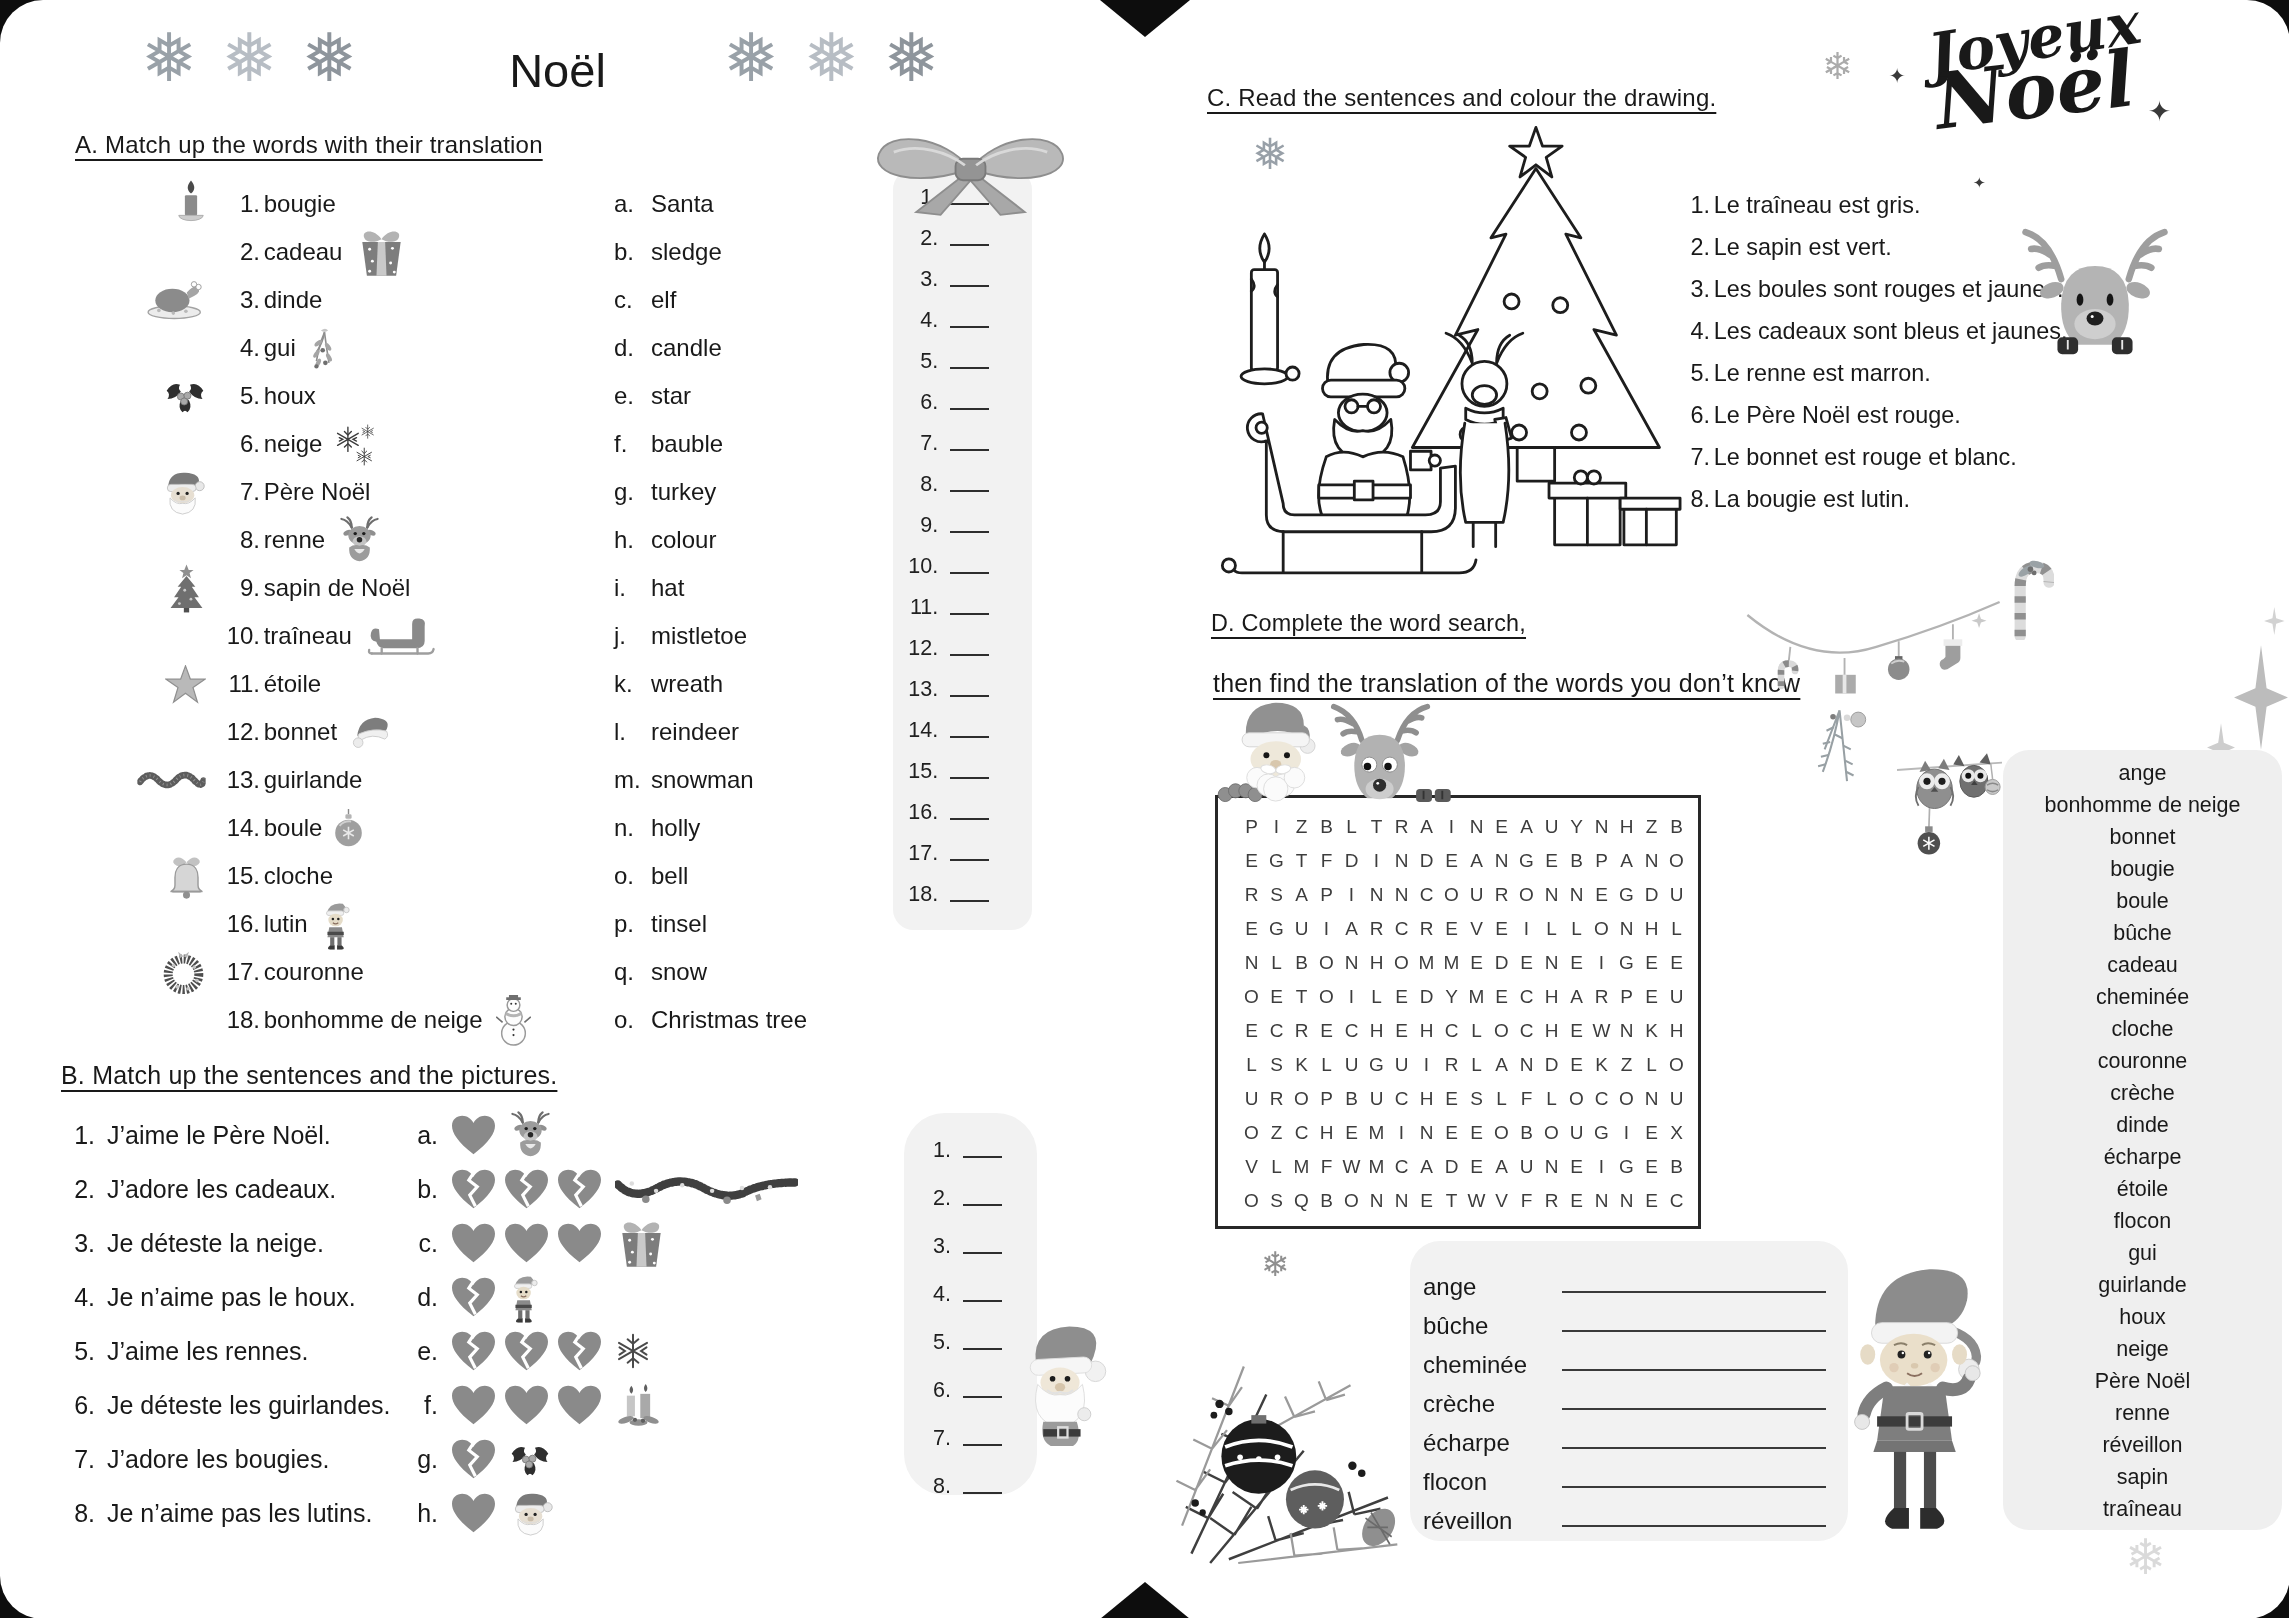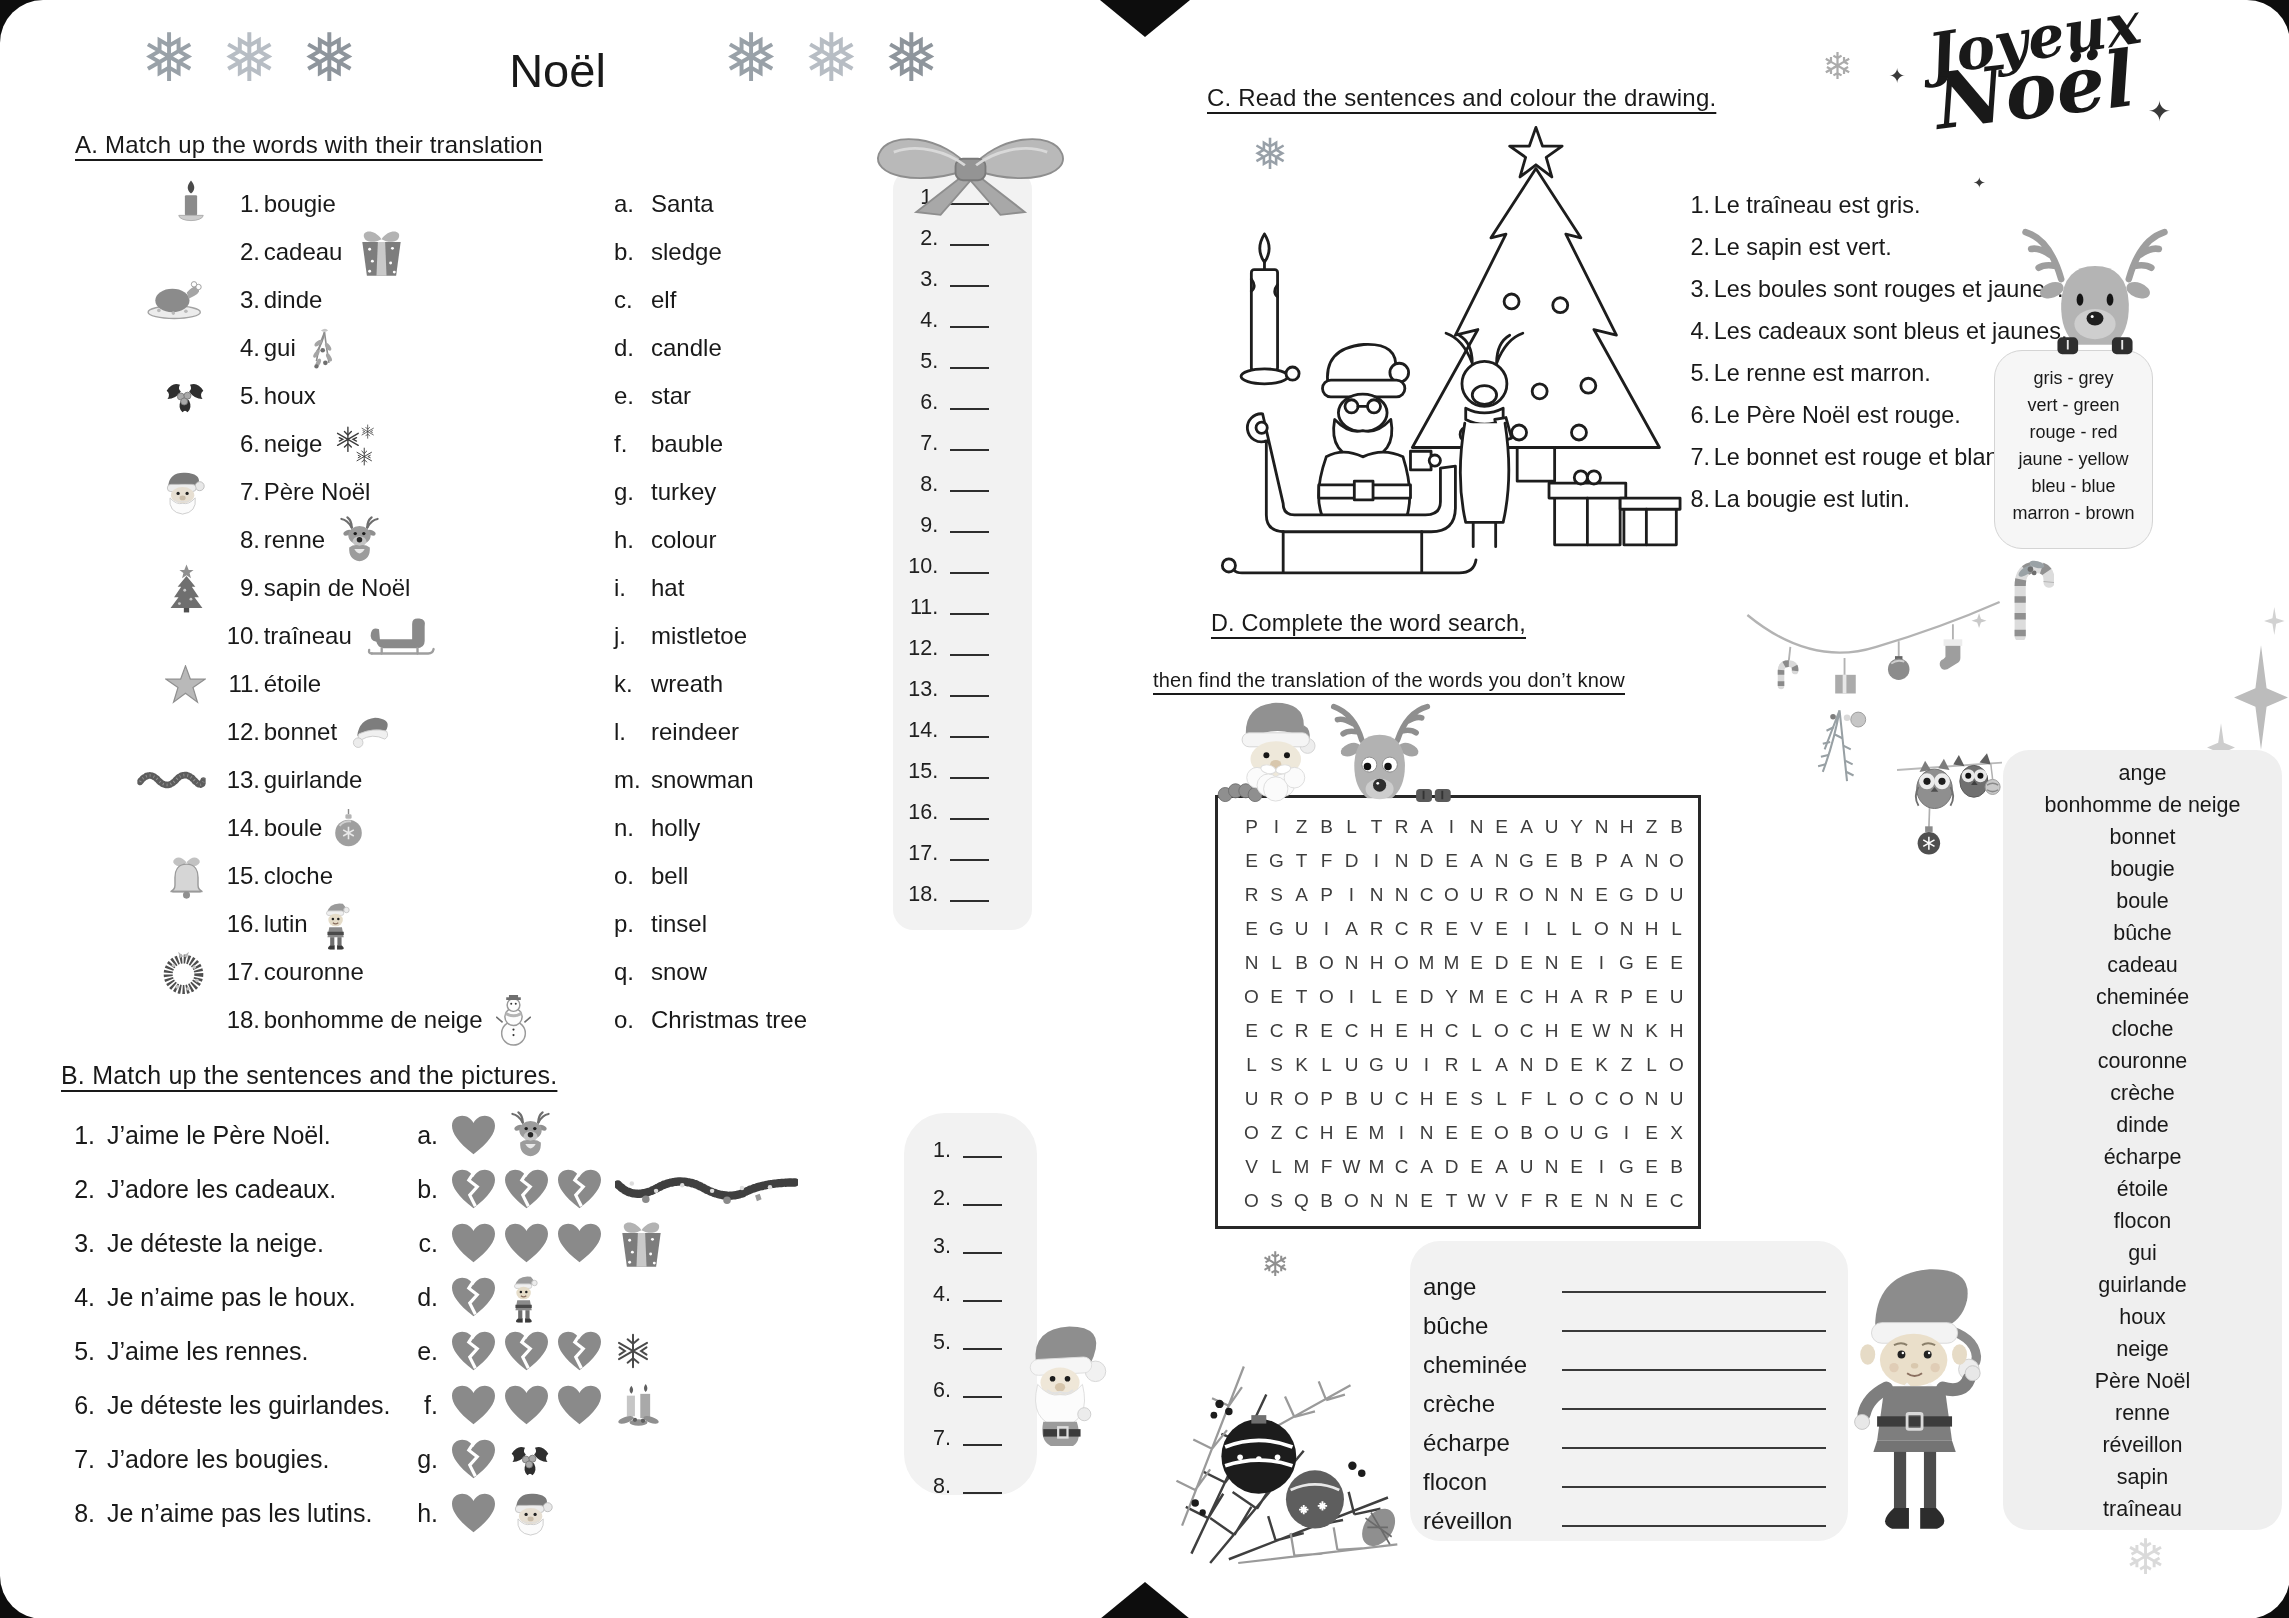--- a/index.html
+++ b/index.html
@@ -71,21 +71,21 @@
   .gl-line{font-size:18px;line-height:27px;white-space:nowrap}
   #c-cane{left:2005px;top:558px;width:49px;height:82px}
   
   #d-garland{left:1745px;top:587px;width:257px;height:142px}
   #d-sprig{left:1806px;top:708px;width:69px;height:94px;z-index:3}
   #d-spark1{left:2234px;top:645px;width:54px;height:105px}
   #d-spark2{left:2207px;top:723px;width:28px;height:49px}
   #d-spark3{left:2264px;top:607px;width:20.6px;height:28px}
   #d-owls{left:1897px;top:738px;width:105px;height:141px;z-index:2}
   #d-title1{left:1211px;top:610px;font-size:23.4px}
-  #d-title2{left:1153px;top:669px;font-size:20px}
+  #d-title2{left:1213px;top:669px;font-size:25px}
   #d-peek{left:1214px;top:697px;width:247px;height:109px;z-index:3}
   #d-box{left:1215px;top:795px;width:486px;height:434px;border:3.3px solid #282828;z-index:2}
   #d-grid{left:1239px;top:810px;display:grid;grid-template-columns:repeat(18,25px);
           grid-auto-rows:34px;z-index:2}
   .cell{display:flex;align-items:center;justify-content:center;font-size:19px;color:#3d3d3d}
   #d-words{left:2003px;top:750px;width:279px;height:780px;border-radius:26px;background:#efefef;
            padding-top:6.6px;text-align:center;z-index:1}
   .wl-item{font-size:21.5px;line-height:32px;white-space:nowrap}
   #d-fill{left:1410px;top:1241px;width:438px;height:300px;border-radius:30px;background:#f2f2f2;
           padding:22.5px 0 0 13px;z-index:1}
@@ -1046,28 +1046,20 @@
     <path d="M98 52 Q64 52 62 92 Q61 122 78 136 L118 136 Q135 122 134 92 Q132 52 98 52Z" fill="#b4b4b4"></path>
     <ellipse cx="82" cy="88" rx="3.6" ry="6.5" fill="#151515"></ellipse>
       <ellipse cx="114" cy="88" rx="3.6" ry="6.5" fill="#151515"></ellipse>
     <ellipse cx="98" cy="114" rx="22" ry="16" fill="#cecece"></ellipse>
     <ellipse cx="98" cy="108" rx="9" ry="7.5" fill="#1f1f1f"></ellipse>
       <circle cx="95" cy="106" r="1.6" fill="#fff"></circle>
     <rect x="58" y="128" width="22" height="18" rx="5" fill="#2e2e2e"></rect>
       <rect x="116" y="128" width="22" height="18" rx="5" fill="#2e2e2e"></rect>
     <path d="M69 131 V141 M127 131 V141" stroke="#e8e8e8" stroke-width="2"></path>
   </svg>
-  <div class="abs" id="c-gloss">
-      <div class="gl-line">gris - grey</div>
-      <div class="gl-line">vert - green</div>
-      <div class="gl-line">rouge - red</div>
-      <div class="gl-line">jaune - yellow</div>
-      <div class="gl-line">bleu - blue</div>
-      <div class="gl-line">marron - brown</div>
-    </div>
   <svg class="abs" id="c-cane" viewBox="0 0 52 88">
     <path d="M16 84 L16 30 Q16 10 33 10 Q48 10 47 26" stroke="#dcdcdc" stroke-width="12" fill="none" stroke-linecap="round"></path>
     <path d="M16 84 L16 30 Q16 10 33 10 Q48 10 47 26" stroke="#909090" stroke-width="12" fill="none" stroke-dasharray="7 11"></path>
     <ellipse cx="22" cy="14" rx="9" ry="4" fill="#9aa2a6" transform="rotate(-35 22 14)"></ellipse>
     <ellipse cx="34" cy="7" rx="8" ry="3.6" fill="#9aa2a6" transform="rotate(15 34 7)"></ellipse>
     <circle cx="27" cy="12" r="3" fill="#6f6f6f"></circle>
       <circle cx="31" cy="16" r="2.6" fill="#6f6f6f"></circle>
   </svg>
 
   <div class="abs sec-title" id="d-title1">D. Complete the word search,</div>

